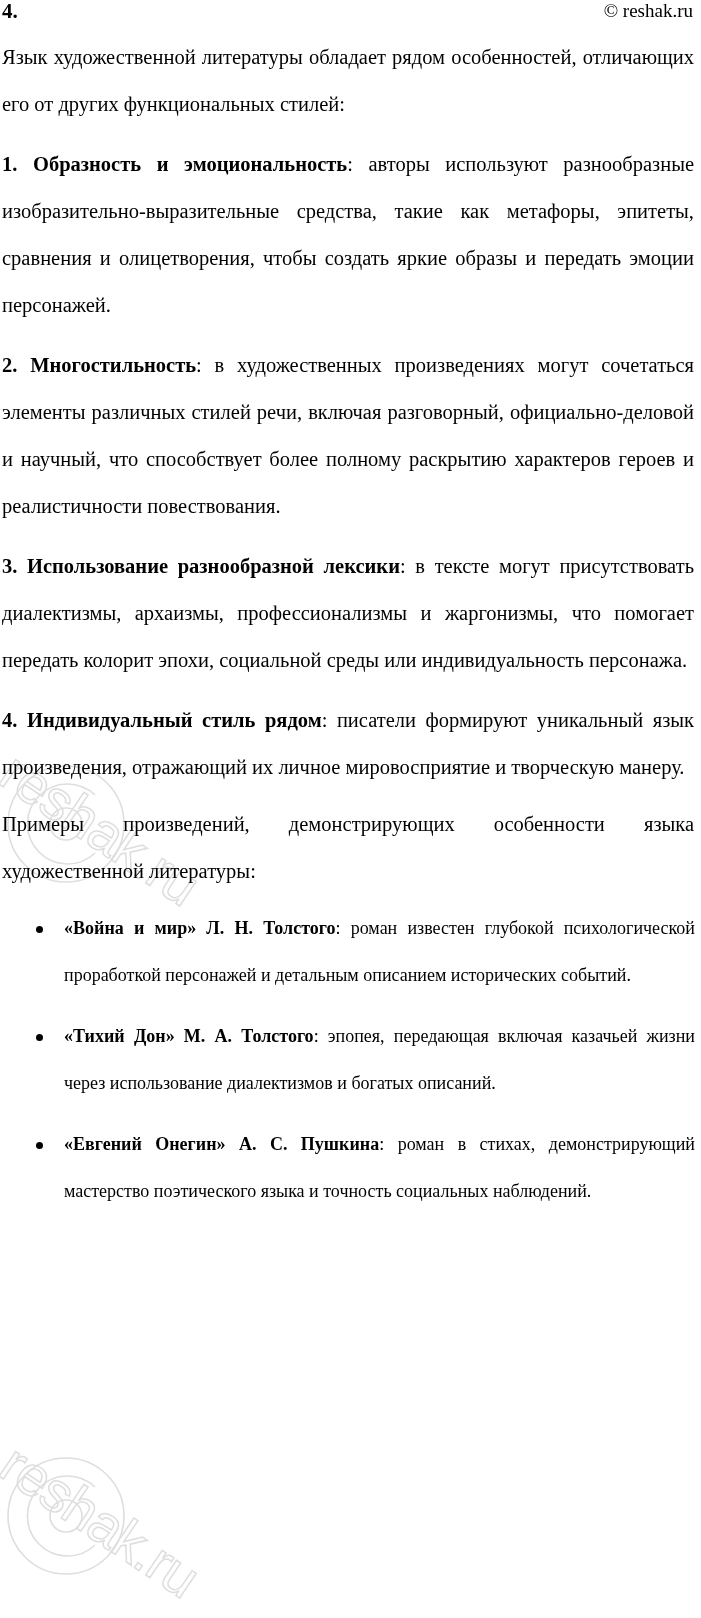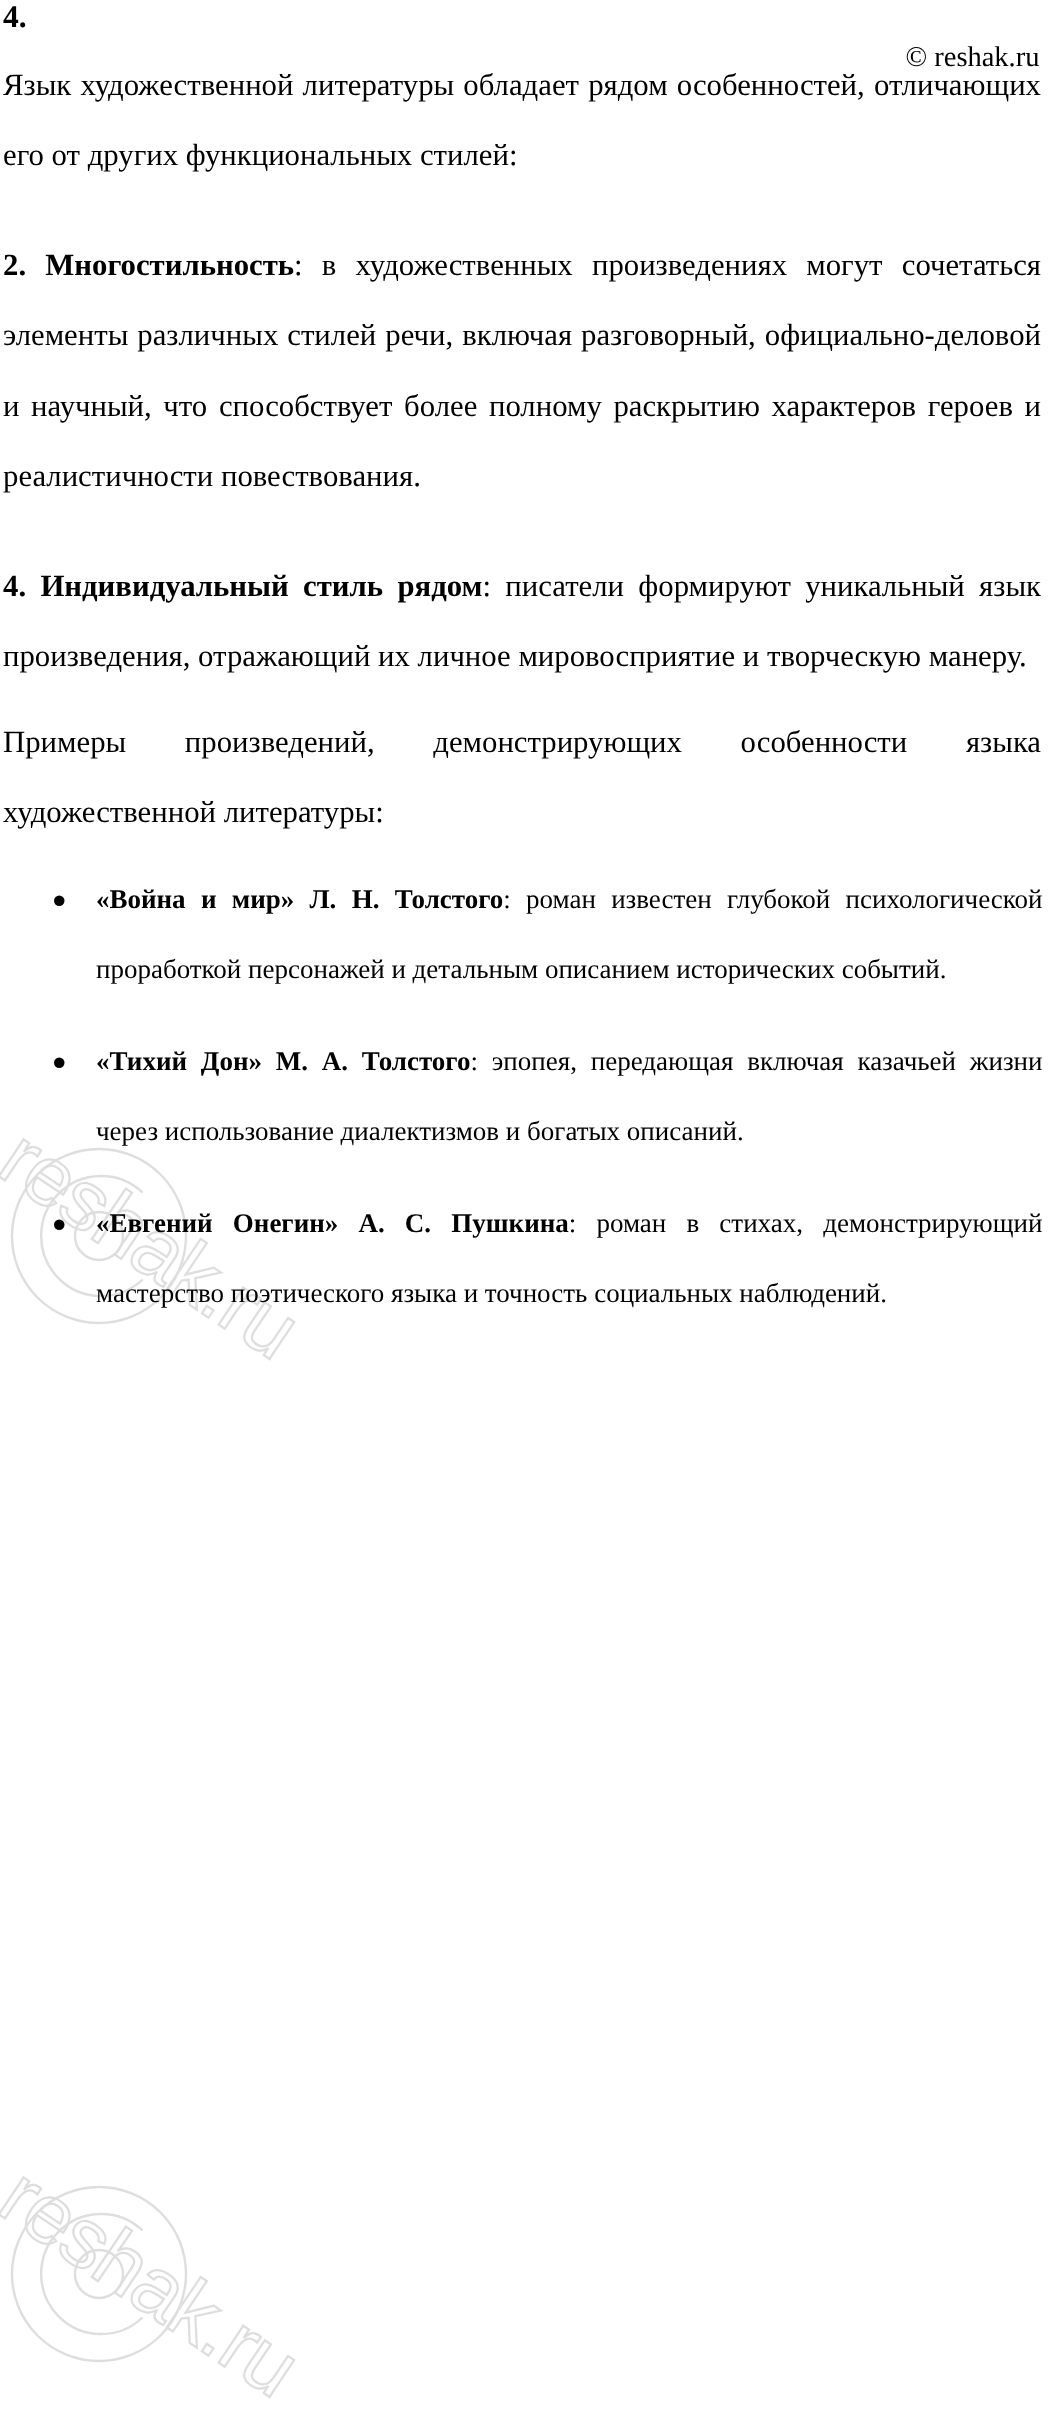--- a/index.html
+++ b/index.html
@@ -45,21 +45,20 @@
   }
   .task-number {
     font-weight: bold;
     font-size: 21px;
     letter-spacing: 0px;
   }
   .site-credit {
     font-size: 19px;
     white-space: nowrap;
     padding-right: 4px;
-    margin-top: 28px;
   }
 
   
   .content {
     position: relative;
     z-index: 2;
     margin-top: 8px;
   }
   p.para {
     margin: 0 1px 0 0;
@@ -149,27 +148,29 @@
     <span class="task-number">4.</span>
     <span class="site-credit">© reshak.ru</span>
   </div>
 
   <div class="content">
 
     <p class="para lead">Язык художественной литературы обладает рядом особенностей, отличающих его от других функциональных стилей:</p>
 
     <div class="gap-block"></div>
 
+    <p class="para"><b>1.</b> <b>Образность и эмоциональность</b><span>: авторы используют разнообразные изобразительно-выразительные средства, такие как метафоры, эпитеты, сравнения и олицетворения, чтобы создать яркие образы и передать эмоции персонажей.</span></p>
 
     <div class="gap-block"></div>
 
     <p class="para"><b>2.</b> <b>Многостильность</b><span>: в художественных произведениях могут сочетаться элементы различных стилей речи, включая разговорный, официально-деловой и научный, что способствует более полному раскрытию характеров героев и реалистичности повествования.</span></p>
 
     <div class="gap-block"></div>
 
+    <p class="para"><b>3.</b> <b>Использование разнообразной лексики</b><span>: в тексте могут присутствовать диалектизмы, архаизмы, профессионализмы и жаргонизмы, что помогает передать колорит эпохи, социальной среды или индивидуальность персонажа.</span></p>
 
     <div class="gap-block"></div>
 
     <p class="para"><b>4.</b> <b>Индивидуальный стиль рядом</b><span>: писатели формируют уникальный язык произведения, отражающий их личное мировосприятие и творческую манеру.</span></p>
 
     <div class="gap-small"></div>
 
     <p class="para">Примеры произведений, демонстрирующих особенности языка художественной литературы:</p>
 
     <div class="gap-small"></div>

